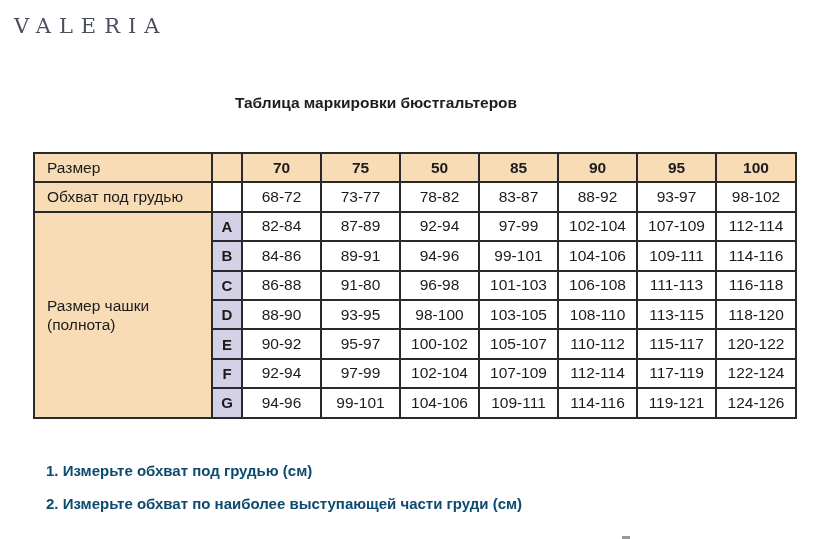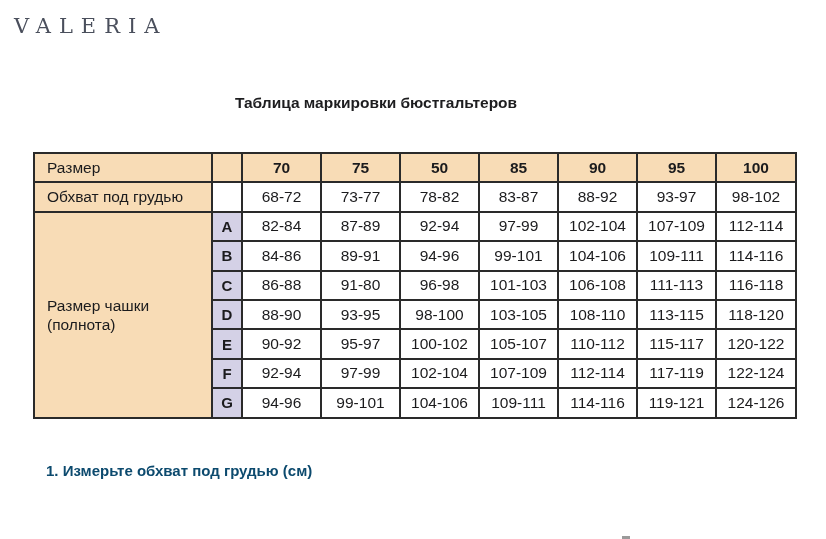--- a/index.html
+++ b/index.html
@@ -180,15 +180,16 @@
         <td class="">109-111</td>
         <td class="">114-116</td>
         <td class="">119-121</td>
         <td class="">124-126</td>
       </tr>
     </tbody>
 </table>
 
 <div class="notes">
   <div class="note">1. Измерьте обхват под грудью (см)</div>
+  <div class="note">2. Измерьте обхват по наиболее выступающей части груди (см)</div>
 </div>
 
 <div class="bottom-artifact"></div>
 
 </body></html>

